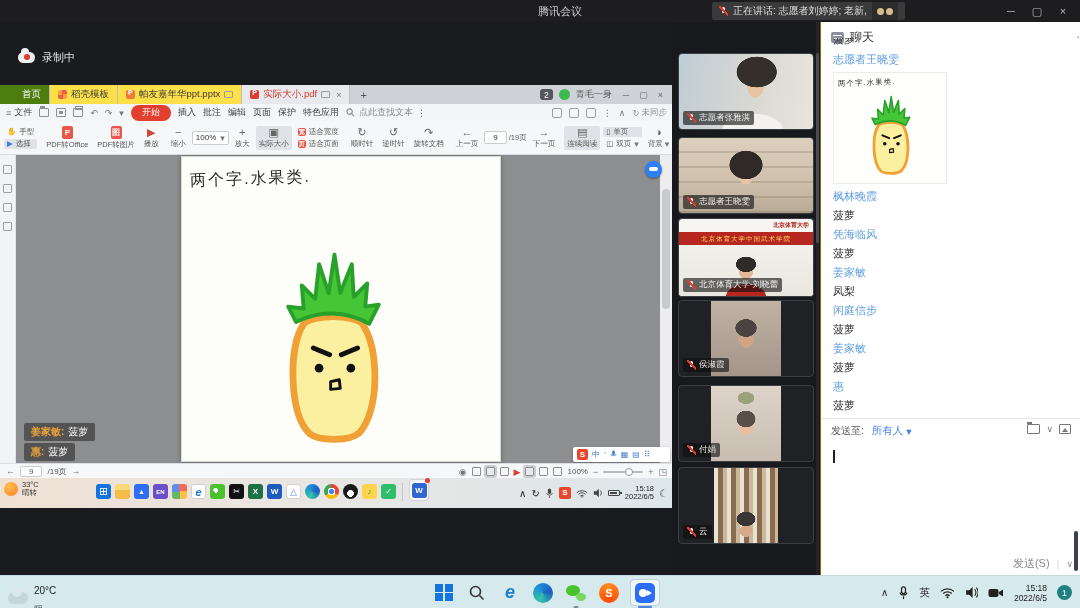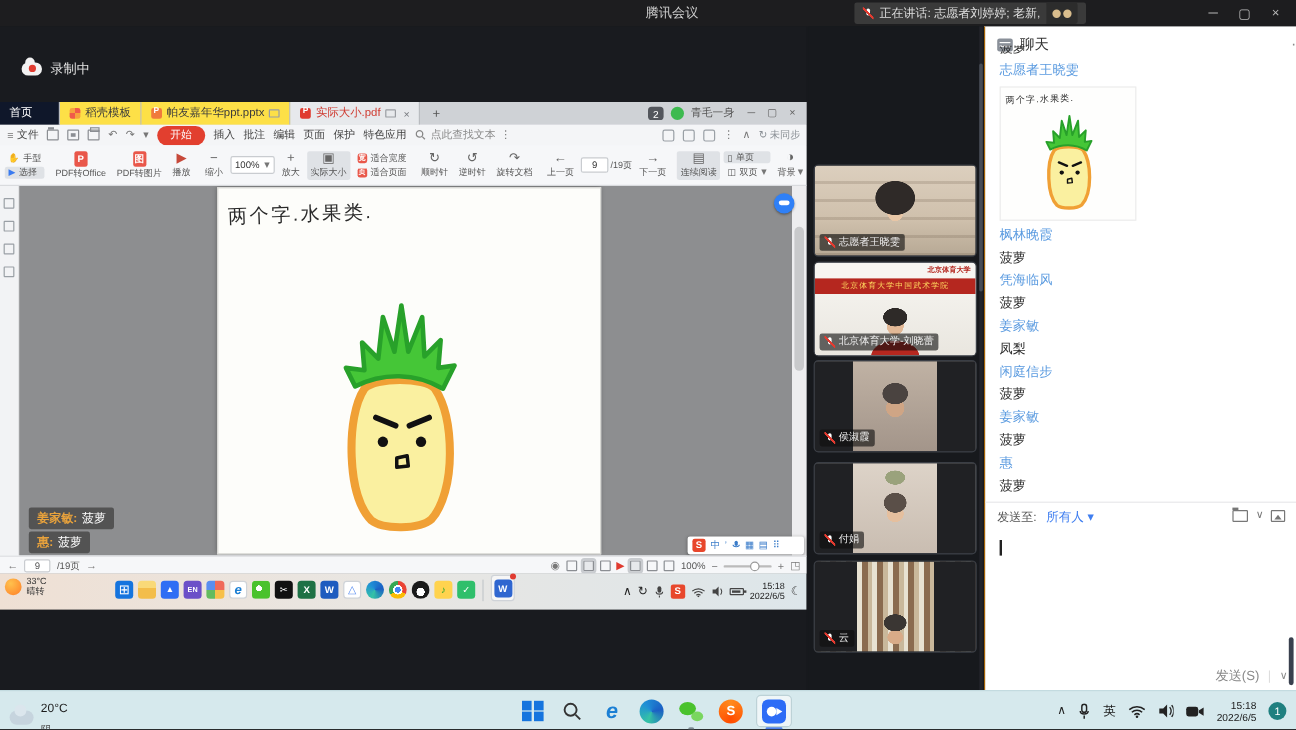--- a/index.html
+++ b/index.html
@@ -23,21 +23,21 @@
 .scr{left:0;top:22px;width:672px;height:553px;background:#191b1f}
 .rec{left:18px;top:28px;display:flex;align-items:center;gap:7px;color:#e3e3e3;font-size:11px}
 .cloud{width:17px;height:11px;background:#f2f2f2;border-radius:8px;position:relative}
 .cloud::before{content:"";position:absolute;left:3px;top:-4px;width:8px;height:8px;background:#f2f2f2;border-radius:50%}
 .cloud::after{content:"";position:absolute;left:6px;top:2px;width:6px;height:6px;background:#e03b30;border-radius:50%}
 
 
 .wps{left:0;top:63px;width:672px;height:393px;background:#f2f3f5;font-size:9px;color:#444}
 .wtabs{left:0;top:0;width:672px;height:19px;background:#cfd2d6;display:flex;align-items:stretch}
 .wtab{display:flex;align-items:center;gap:4px;padding:0 8px;font-size:9.5px;color:#3c3c3c;background:#fde047;border-right:1px solid #b9bcc0}
-.wtab-home{background:#0f172a;color:#fff;min-width:50px;justify-content:flex-start}
+.wtab-home{background:#4d7c0f;color:#fff;min-width:50px;justify-content:flex-end}
 .wtab-act{background:#e7e9ec;color:#cf3a30}
 .ticon{width:9px;height:9px;border-radius:2px;display:inline-block}
 .ti-docer{background:conic-gradient(#f05a4a 0 25%,#f7a23c 0 50%,#f05a4a 0 75%,#f7a23c 0)}
 .ti-ppt{background:#f07a3c;position:relative}
 .ti-pdf{background:#e03b30;position:relative}
 .ti-ppt::before,.ti-pdf::before{content:"P";color:#fff;font-size:7px;font-weight:bold;position:absolute;left:2px;top:-1px}
 .tmon{width:9px;height:7px;border:1px solid #9a9da2;border-radius:1px;display:inline-block}
 .tclose{color:#7a7d82;font-size:9px;padding-left:2px}
 .wtab-new{display:flex;align-items:center;padding:0 10px;color:#555;font-size:11px}
 .wt-right{position:absolute;right:2px;top:0;height:19px;display:flex;align-items:center;gap:6px;padding-right:2px}
@@ -558,20 +558,26 @@
           </svg>
         <span class="batt"></span>
         <span class="itime"><span>15:18</span><br><span>2022/6/5</span></span>
         <span class="moon">☾</span>
       </div>
     </div>
 
   </div>
 
   <div class="ab vcol">
+    <div class="ab tile t1v" style="top:31px">
+      <div class="chip">
+          <span class="micm"></span>
+          <span>志愿者张雅淇</span>
+        </div>
+    </div>
     <div class="ab tile t2v" style="top:115px">
       <div class="chip">
           <span class="micm"></span>
           <span>志愿者王晓雯</span>
         </div>
     </div>
     <div class="ab tile t4v" style="top:278px">
       <div class="chip">
           <span class="micm"></span>
           <span>侯淑霞</span>

